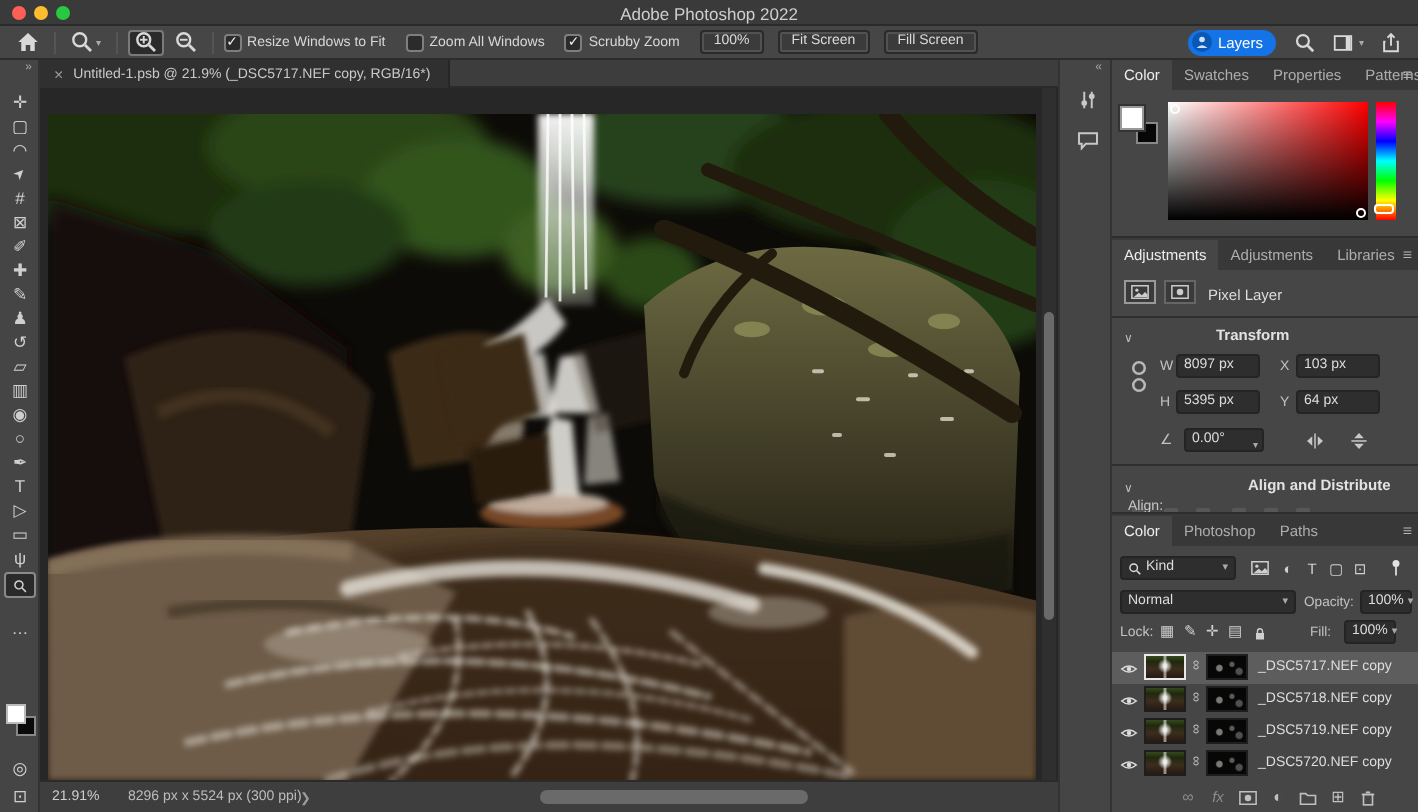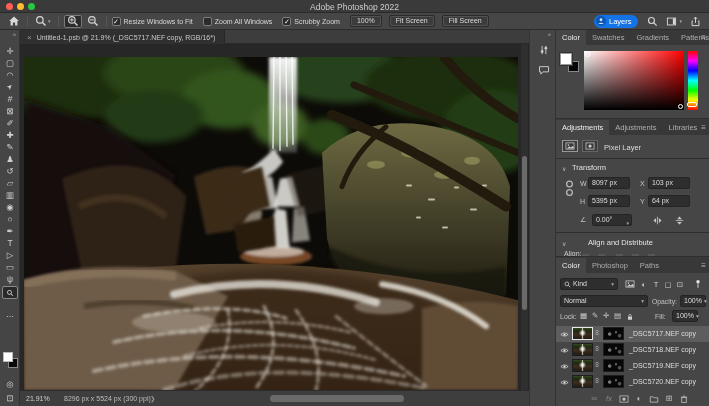--- a/index.html
+++ b/index.html
@@ -83,21 +83,21 @@
     background-image: linear-gradient(to top, #000, rgba(0,0,0,0)), linear-gradient(to right, #fff, #f00); }
   #satmark { position:absolute; left:1px; top:1px; width:5px; height:5px; border:1px solid #fff; border-radius:50%; }
   #satmark2 { position:absolute; right:1px; bottom:1px; width:5px; height:5px; border:1px solid #fff; border-radius:50%; }
   #huestrip { position:absolute; left:132px; top:21px; width:10px; height:59px;
     background:linear-gradient(#f00,#f0f,#00f,#0ff,#0f0,#ff0,#f00); }
   #huemark { position:absolute; left:-1px; top:51px; width:10px; height:5px; border:1px solid #fff; border-radius:2px; }
 
   
   #proppanel { position:absolute; left:0; top:90px; width:153px; height:138px; }
   .thumbbox { position:absolute; top:20px; width:16px; height:12px; background:#3a3a3a; border:1px solid #666; display:flex; align-items:center; justify-content:center; color:#ccc; }
-  .seclbl { font-size:7.5px; font-weight:normal; color:#e2e2e2; }
+  .seclbl { font-size:7.5px; font-weight:bold; color:#e2e2e2;margin-left:36px; }
   .chev { font-size:6px; color:#bdbdbd; margin-right:4px; }
   .field { position:absolute; height:12px; background:#2e2e2e; border:1px solid #242424; border-radius:2px; color:#dedede; font-size:7px; line-height:10px; padding:0 3px; }
   .flabel { position:absolute; font-size:7px; color:#c2c2c2; }
   .alignbox { position:absolute; top:134px; width:7px; height:7px; background:#9a9a9a; opacity:.2; border-radius:1px; }
 
   
   #layerspanel { position:absolute; left:0; top:228px; width:153px; height:148px; }
   .lselect { position:absolute; height:12px; background:#2e2e2e; border:1px solid #242424; border-radius:2px; color:#dedede; font-size:7px; line-height:10px; padding:0 3px; display:flex; align-items:center; gap:2px; }
   .lselect .dd { margin-left:auto; font-size:5.5px; color:#aaa; }
   .fico { position:absolute; top:21px; width:12px; height:10px; display:flex; align-items:center; justify-content:center; font-size:7.5px; color:#cfcfcf; }
@@ -510,21 +510,21 @@
         </svg>
       </div>
   </div>
 
   <div id="panels">
 
     <div id="colorpanel">
       <div class="tabstrip">
         <span class="ptab active">Color</span>
         <span class="ptab">Swatches</span>
-        <span class="ptab">Gradients</span>
+        <span class="ptab">Properties</span>
         <span class="ptab">Patterns</span>
         <span class="pmenu">≡</span>
       </div>
       <div id="cp-fgbg">
         <div id="cp-bg"></div>
         <div id="cp-fg"></div>
       </div>
       <div id="satfield">
         <div id="satmark"></div>
         <div id="satmark2"></div>

